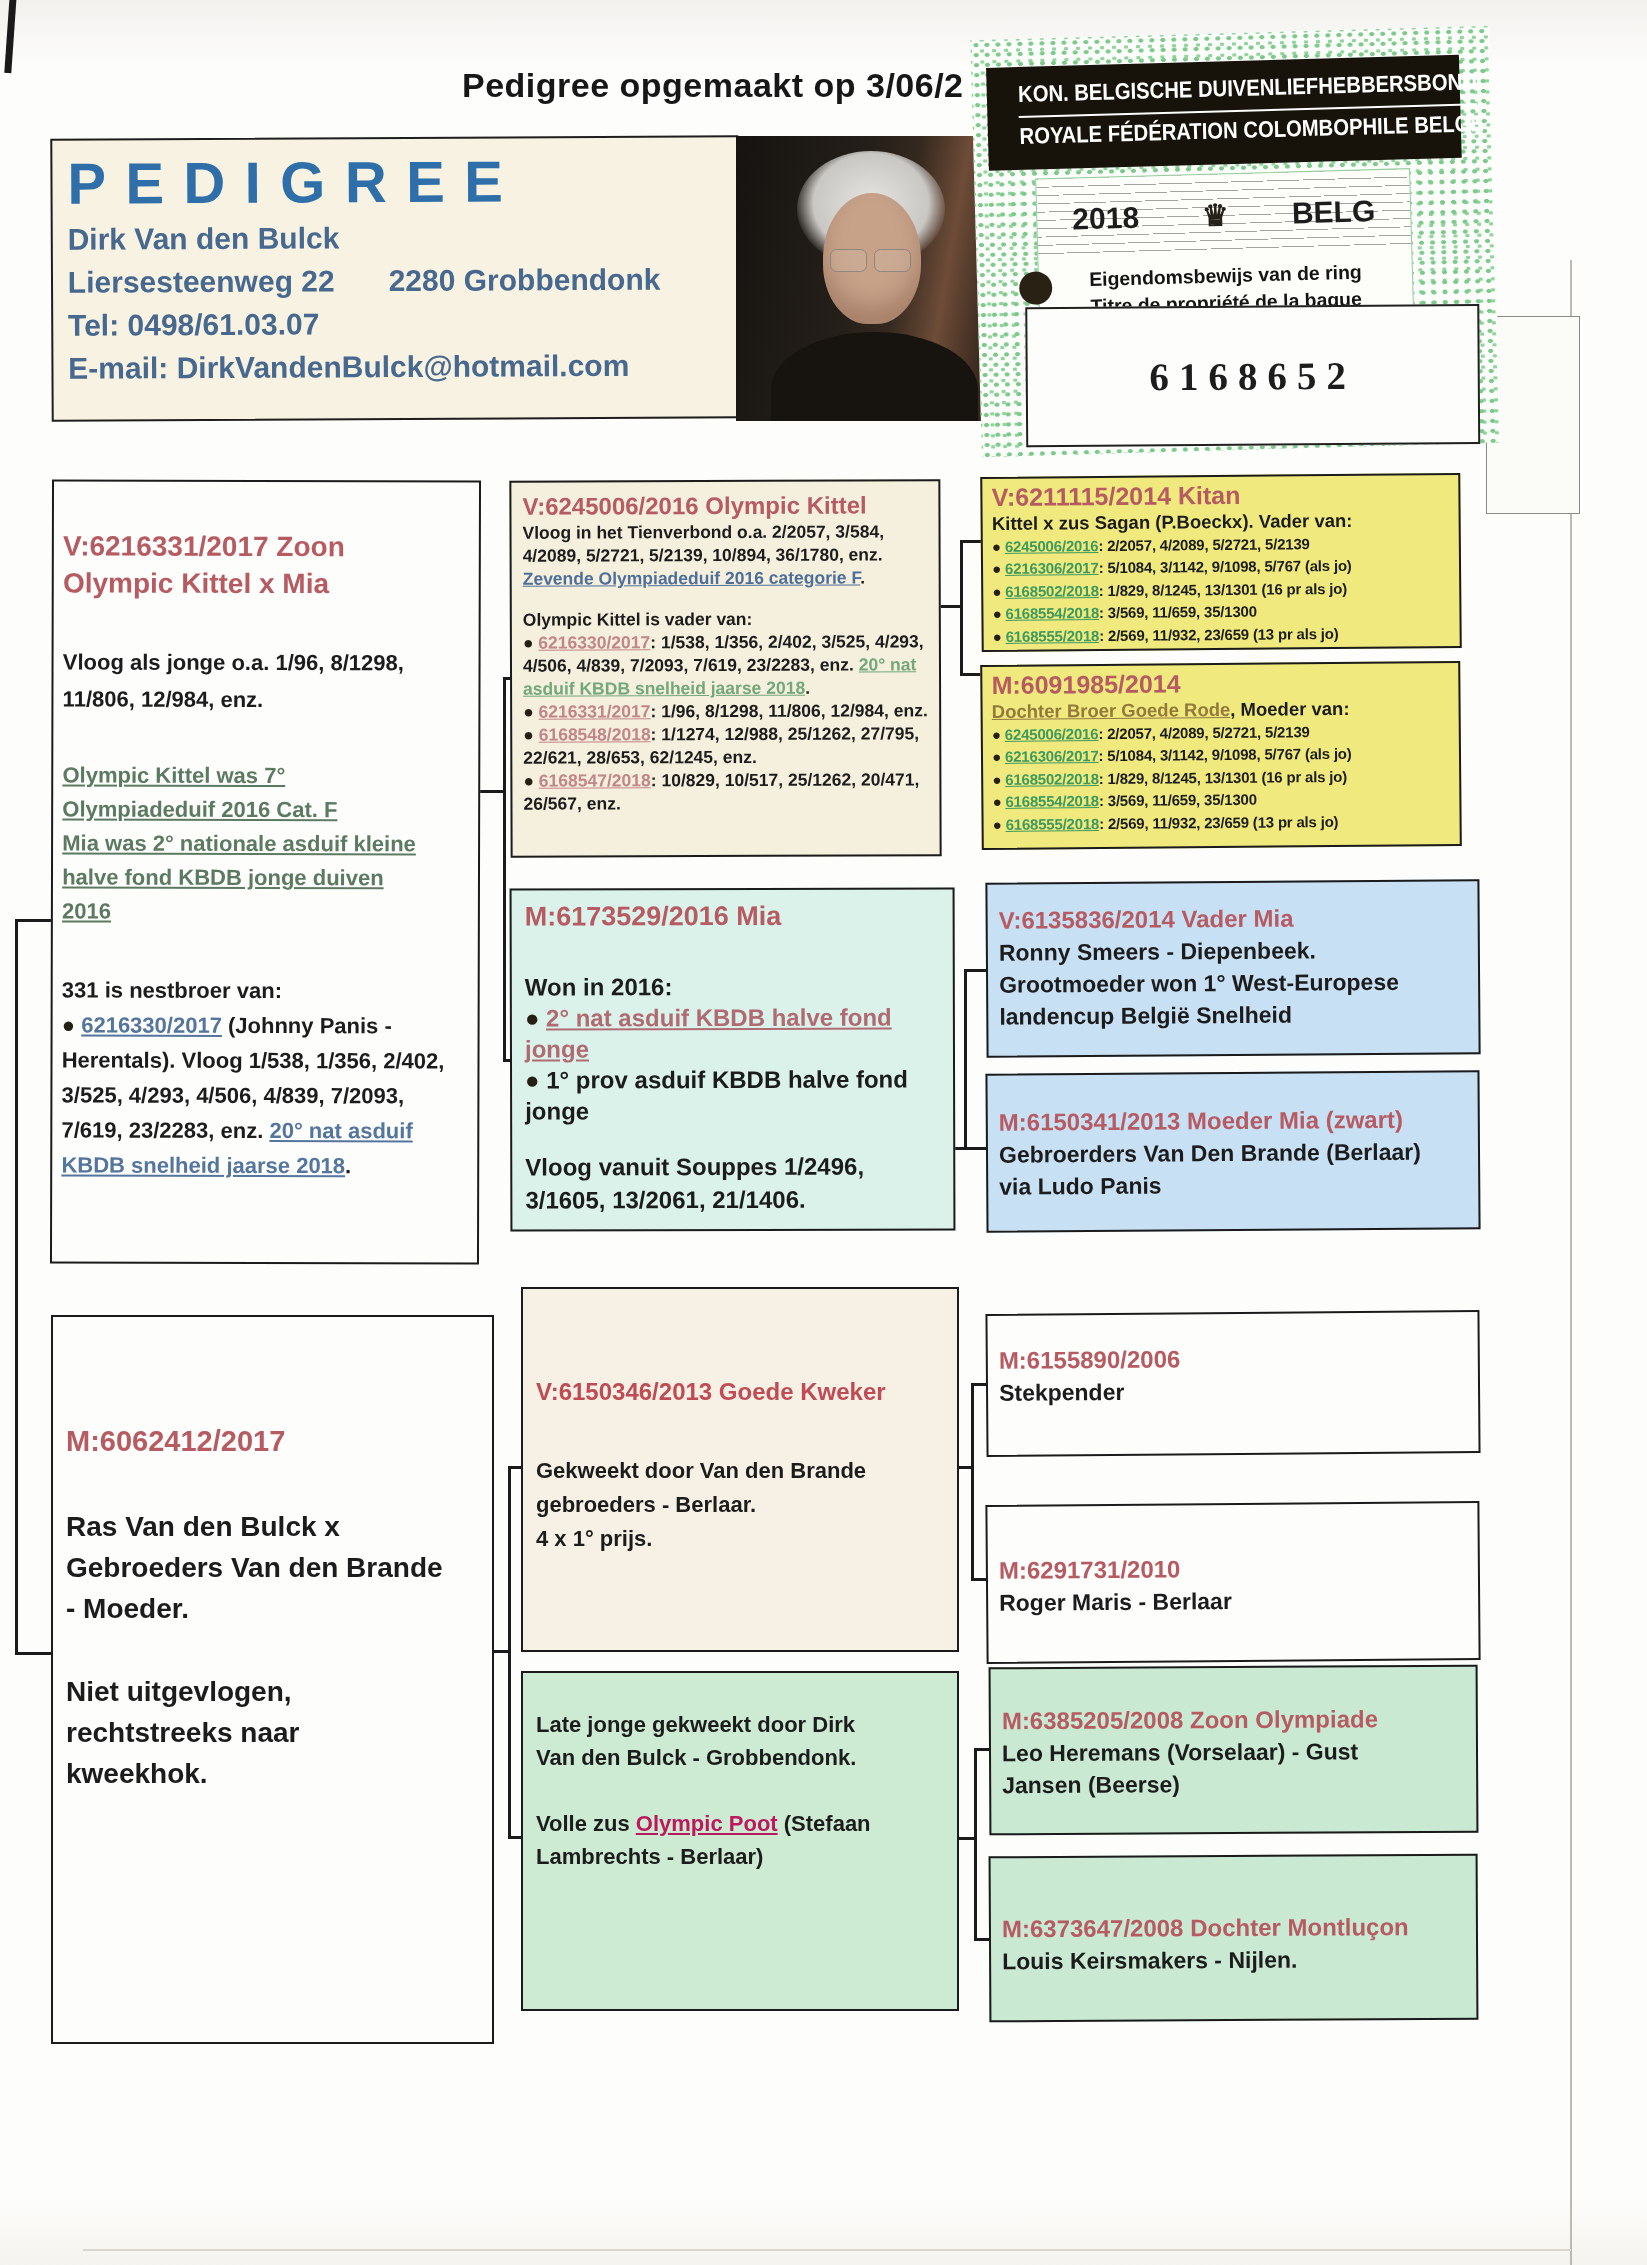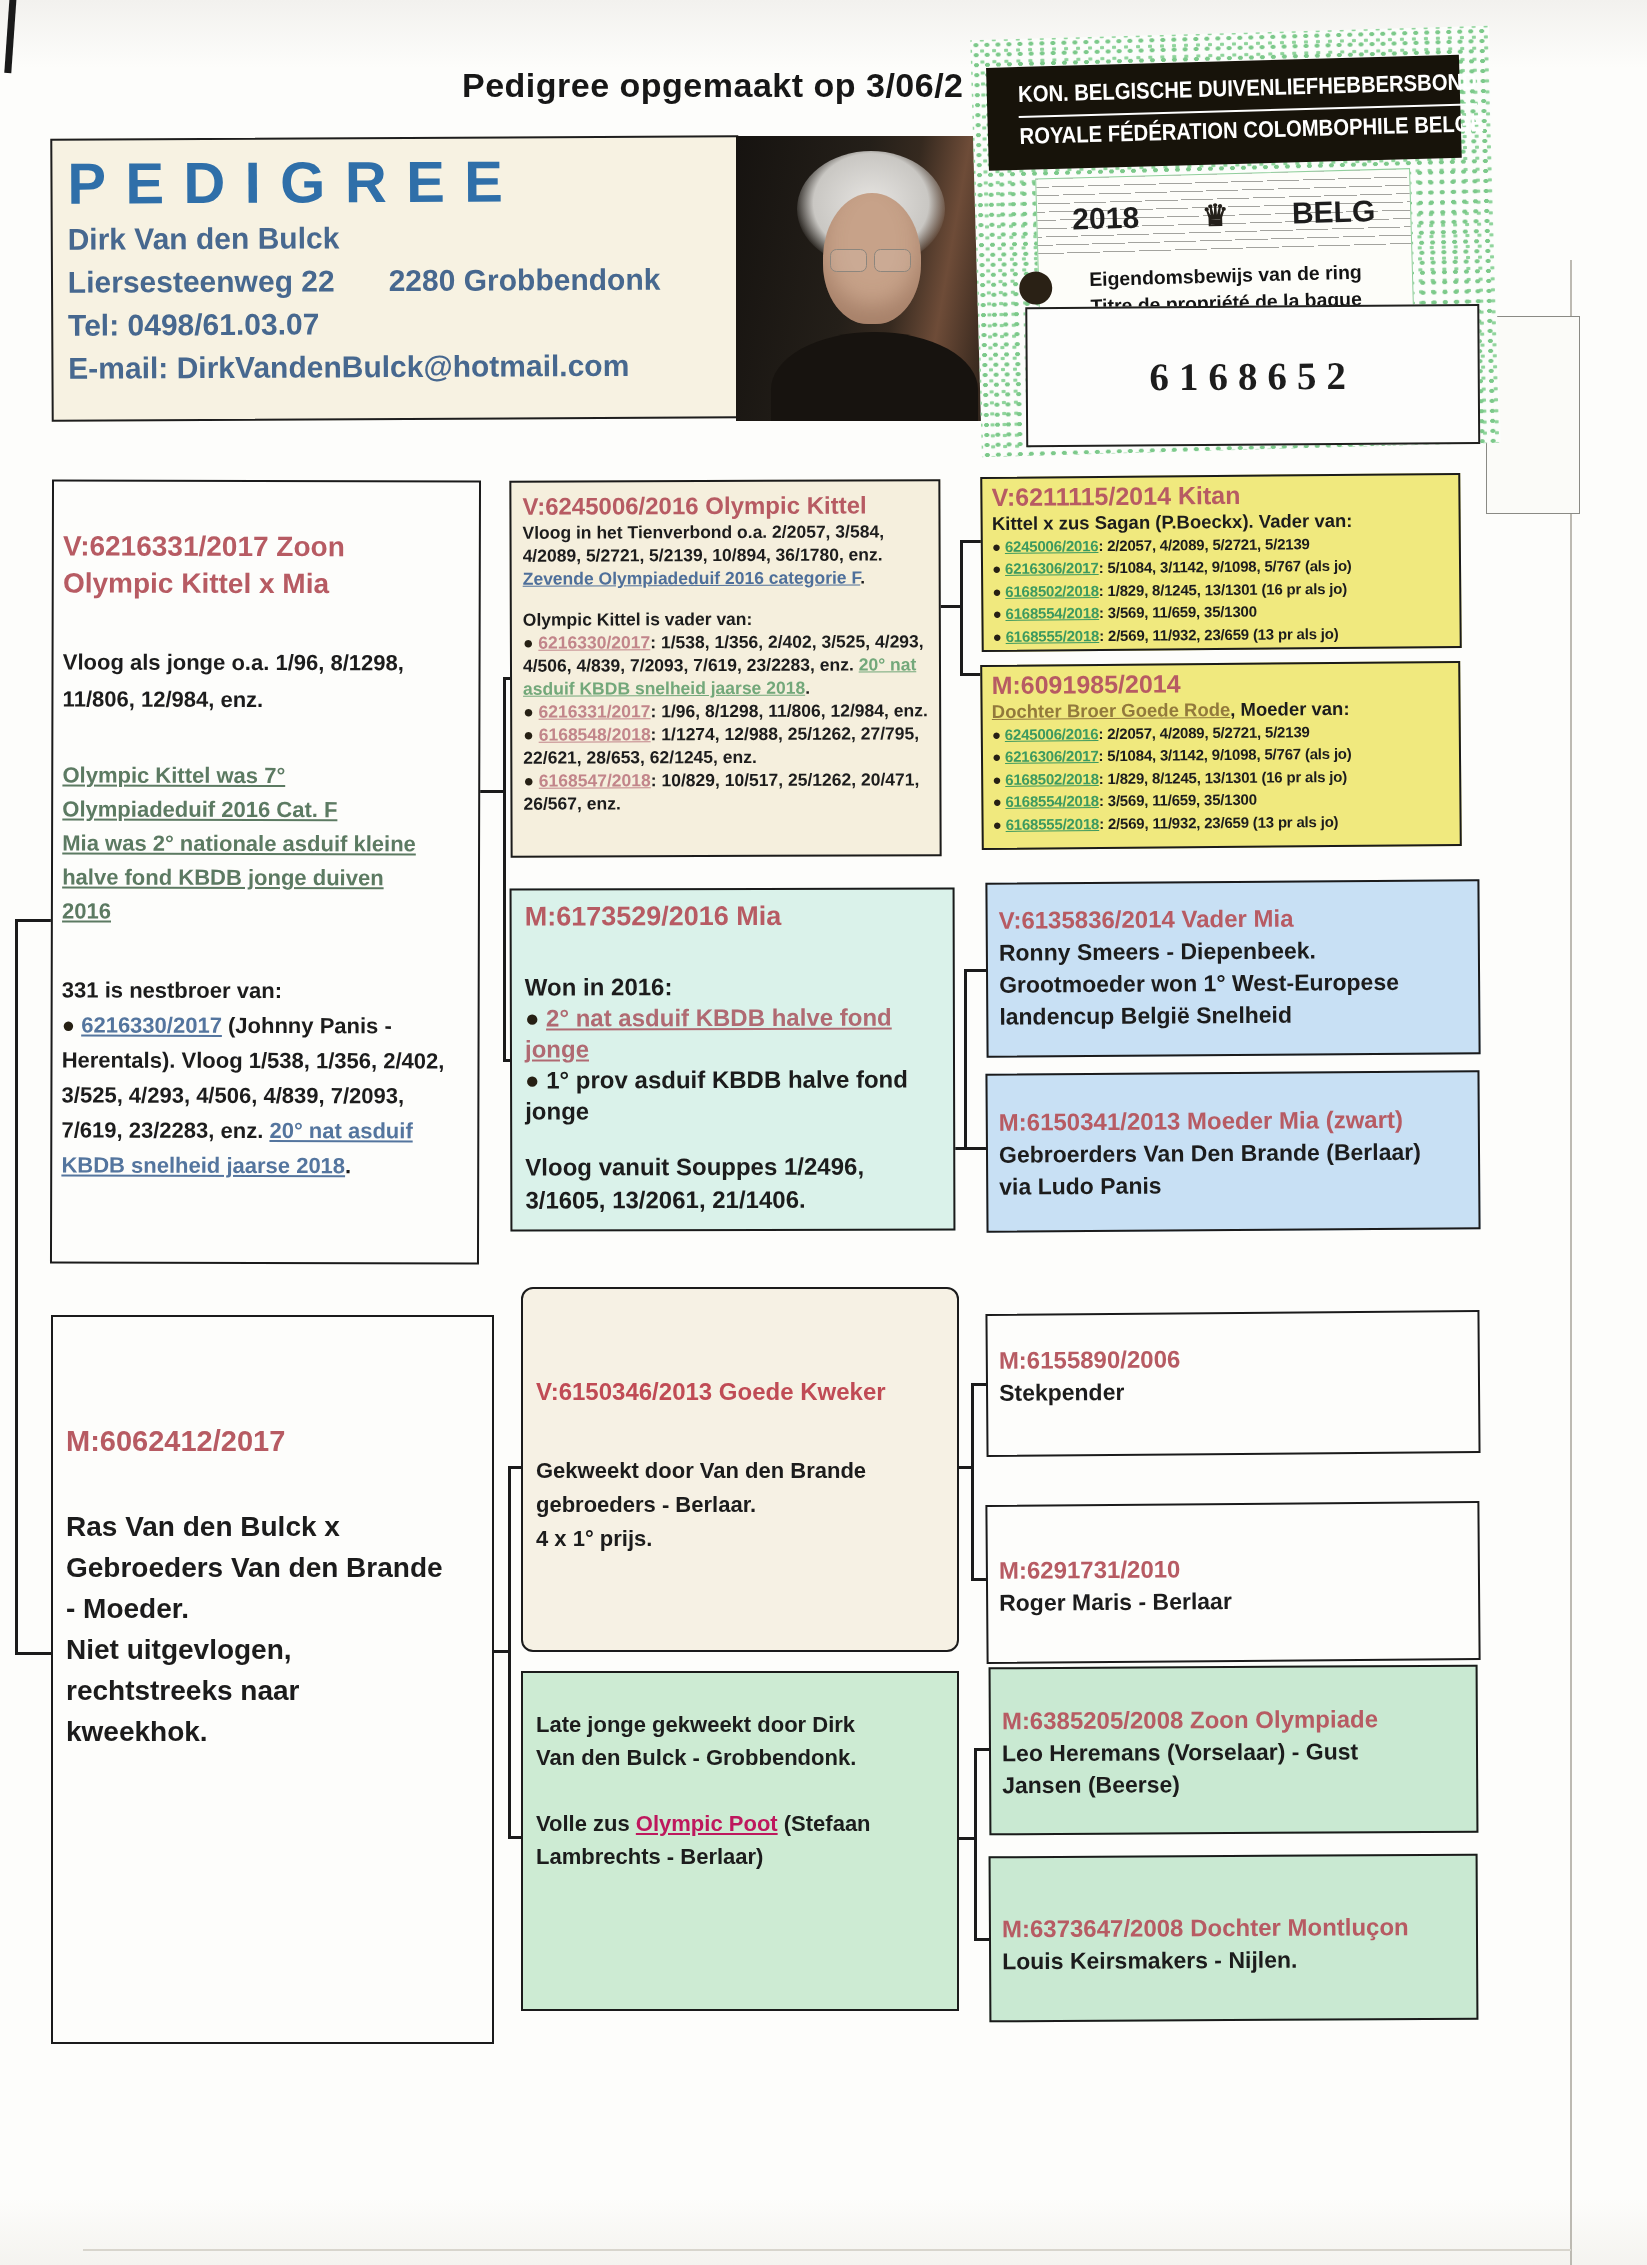--- a/index.html
+++ b/index.html
@@ -66,34 +66,34 @@
   #box-gen1-sire { left:51px; top:480px; width:429px; height:784px; padding:0 7.4px 0 9.2px; transform:rotate(0.15deg);}
   #box-gen1-sire .btitle { margin-top:46px; font-size:28px; line-height:37px;}
   #box-gen1-sire .p1 { margin-top:42px; font-size:22px; line-height:37px;}
   #box-gen1-sire .p2 { margin-top:41px; font-size:22px; line-height:34px;}
   #box-gen1-sire .p3 { margin-top:44px; font-size:22px; line-height:35px;}
   #box-gen1-sire .bl { font-size:22px; line-height:35px;}
   
   #box-gen1-dam { left:51px; top:1315px; width:443px; height:729px; padding:0 9.2px 0 13px;}
   #box-gen1-dam .btitle { margin-top:108px; font-size:29px;}
   #box-gen1-dam .p1 { margin-top:48px; font-size:28px; line-height:41px;}
-  #box-gen1-dam .p2 { font-size:28px; line-height:41px;}
+  #box-gen1-dam .p2 { margin-top:42px; font-size:28px; line-height:41px;}
   
   #box-gen2-kittel { left:510px; top:480px; width:431px; height:377px; background:#f5efdd; padding:5.5px 9.2px 0 11px; transform:rotate(-0.2deg);}
   #box-gen2-kittel .btitle { font-size:24px; line-height:29.5px; margin-top:3.7px;}
   #box-gen2-kittel .t { font-size:17.5px; line-height:23px; }
   #box-gen2-kittel .p3 { margin-top:18.5px; }
   
   #box-gen2-mia { left:510px; top:888px; width:445px; height:343px; background:#daf2ea; padding:5.5px 11px 0 13px; transform:rotate(-0.15deg);}
   #box-gen2-mia .btitle { font-size:27px; margin-top:5.5px;}
   #box-gen2-mia .p1 { margin-top:39px; font-size:24px; line-height:31px;}
   #box-gen2-mia .bl { font-size:24px; line-height:31px;}
   #box-gen2-mia .p2 { margin-top:24px; font-size:24px; line-height:33px;}
   
-  #box-gen2-kweker { left:521px; top:1287px; width:438px; height:365px; background:#f6f1e4; padding:0 9.2px 0 13px;border-radius:12px;}
+  #box-gen2-kweker { left:521px; top:1287px; width:438px; height:365px; background:#f6f1e4; padding:0 9.2px 0 13px;}
   #box-gen2-kweker .btitle { margin-top:89px; font-size:24px; color:#c04b55;}
   #box-gen2-kweker .p1 { margin-top:48px; font-size:22px; line-height:34px;}
   
   #box-gen2-kleindochter { left:521px; top:1671px; width:438px; height:340px; background:#cdebd3; padding:0 9.2px 0 13px;}
   #box-gen2-kleindochter .btitle { margin-top:14.8px; font-size:24px; line-height:31px;}
   #box-gen2-kleindochter .p1 { margin-top:35px; font-size:22px; line-height:33px;}
   #box-gen2-kleindochter .p2 { margin-top:33px; font-size:22px; line-height:33px;}
   
   #box-gen3-kitan, #box-gen3-goederode { left:981px; width:480px; background:#f0e97e; padding:3.7px 5.5px 0 9.2px; transform:rotate(-0.5deg);}
   #box-gen3-kitan { top:475px; height:175px; }

